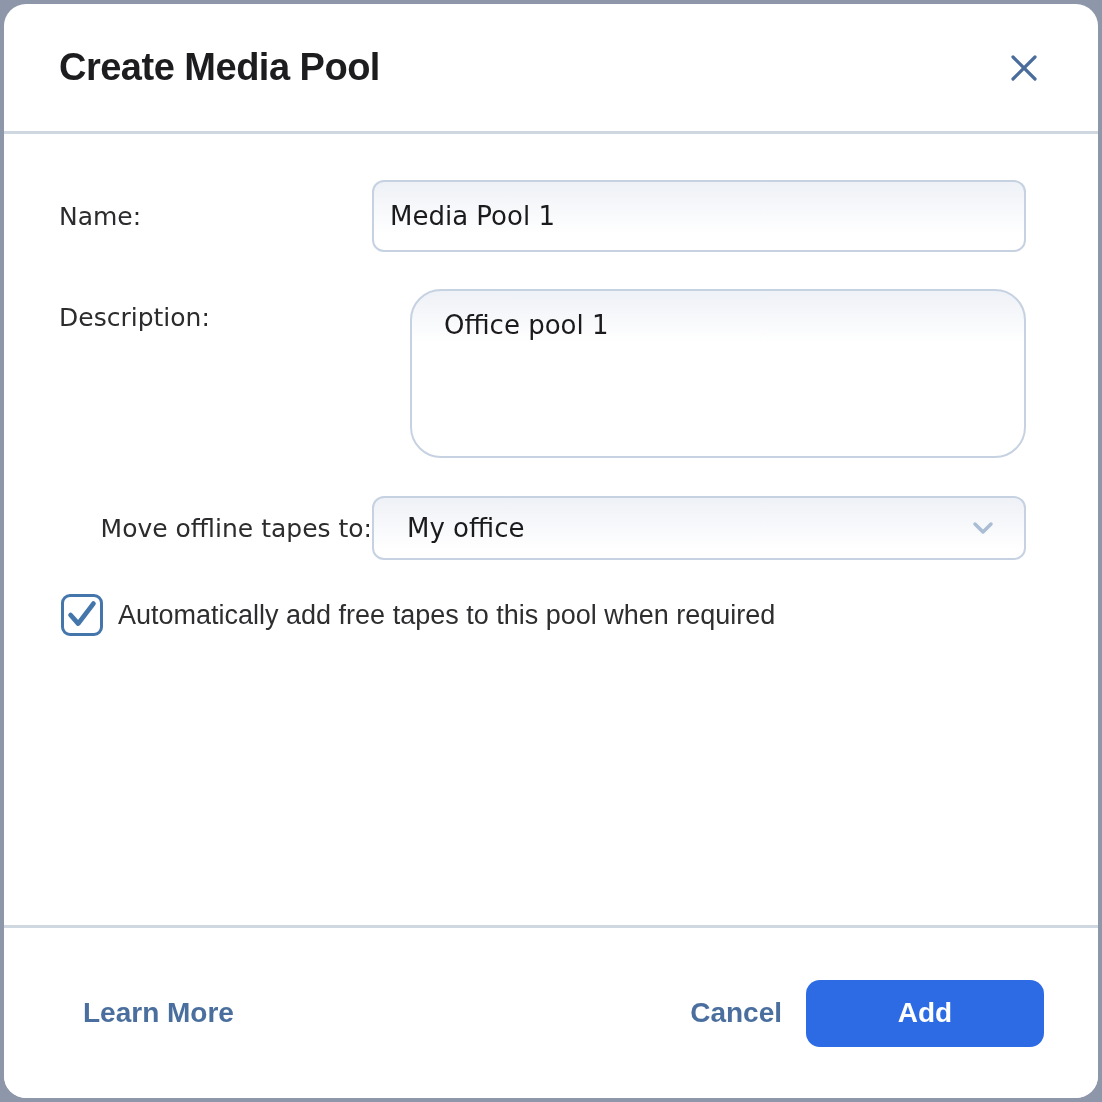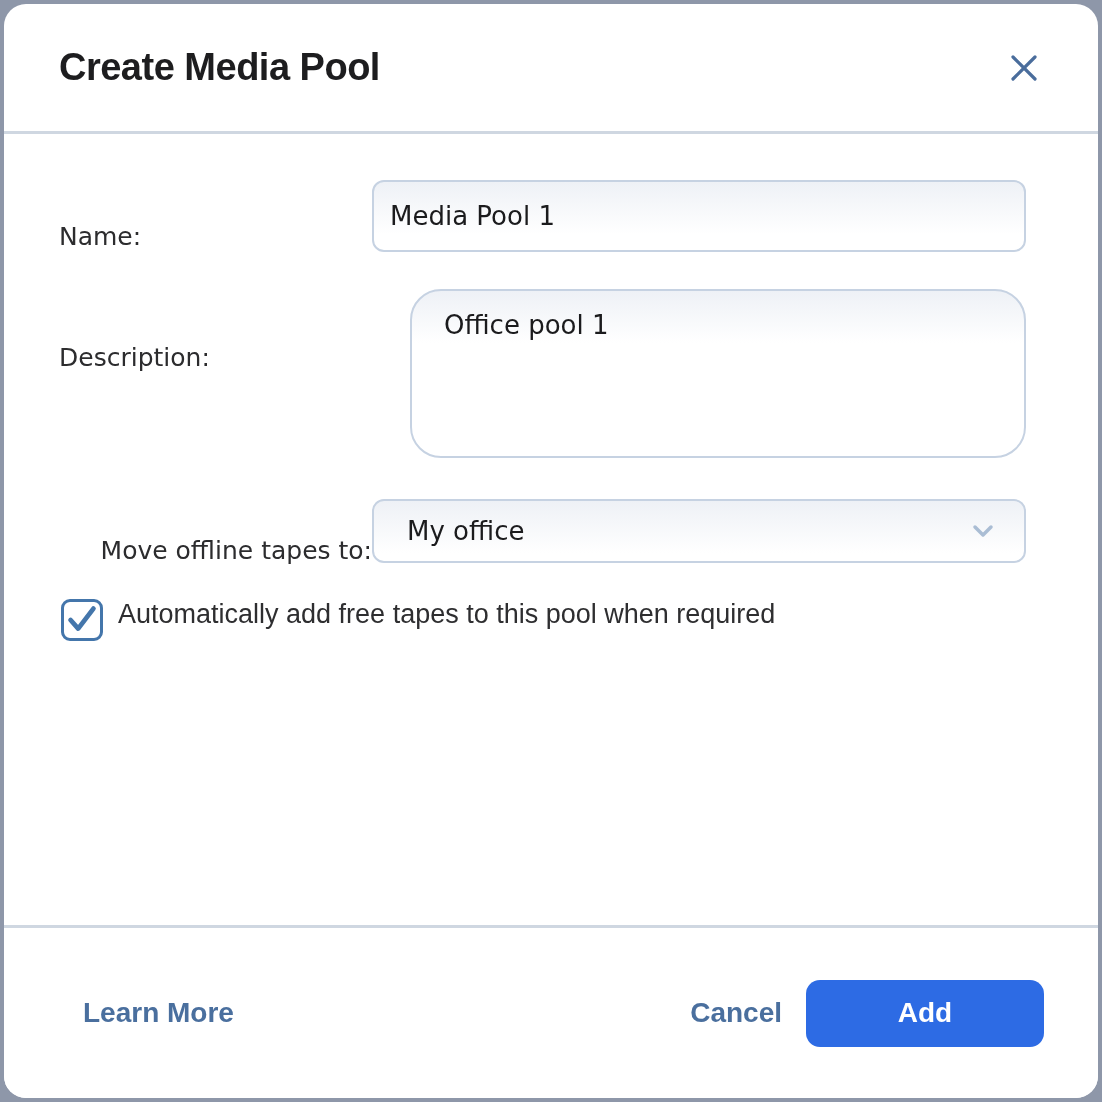--- a/index.html
+++ b/index.html
@@ -53,21 +53,20 @@
   .form-row { display: flex; }
   .row-name { align-items: center; margin-bottom: 37px; }
   .row-desc { align-items: flex-start; margin-bottom: 38px; gap: 38px; }
   .row-select { align-items: center; margin-bottom: 34px; text-align: right; }
   .form-label {
     flex: none;
     width: 313px;
     font-family: "DejaVu Sans", sans-serif;
     font-size: 25px;
     color: #2c2c2e;
-    margin-top: 40px;
   }
   .row-desc .form-label { padding-top: 14px; }
   .field {
     flex: 1;
     border: 2px solid #c6d2e2;
     border-radius: 12px;
     background: linear-gradient(180deg, #eef1f6 0px, #ffffff 52px);
     font-family: "DejaVu Sans", sans-serif;
     font-size: 26px;
     color: #1b1b1d;
@@ -97,21 +96,21 @@
   .select-chevron {
     position: absolute;
     right: 28px;
     top: 50%;
     transform: translateY(-50%);
     display: flex;
   }
   
   .row-check {
     display: flex;
-    align-items: flex-start;
+    align-items: center;
     margin-left: 2px;
   }
   .checkbox {
     flex: none;
     width: 42px;
     height: 42px;
     border: 3px solid #4476ab;
     border-radius: 9px;
     background: #ffffff;
     display: flex;

